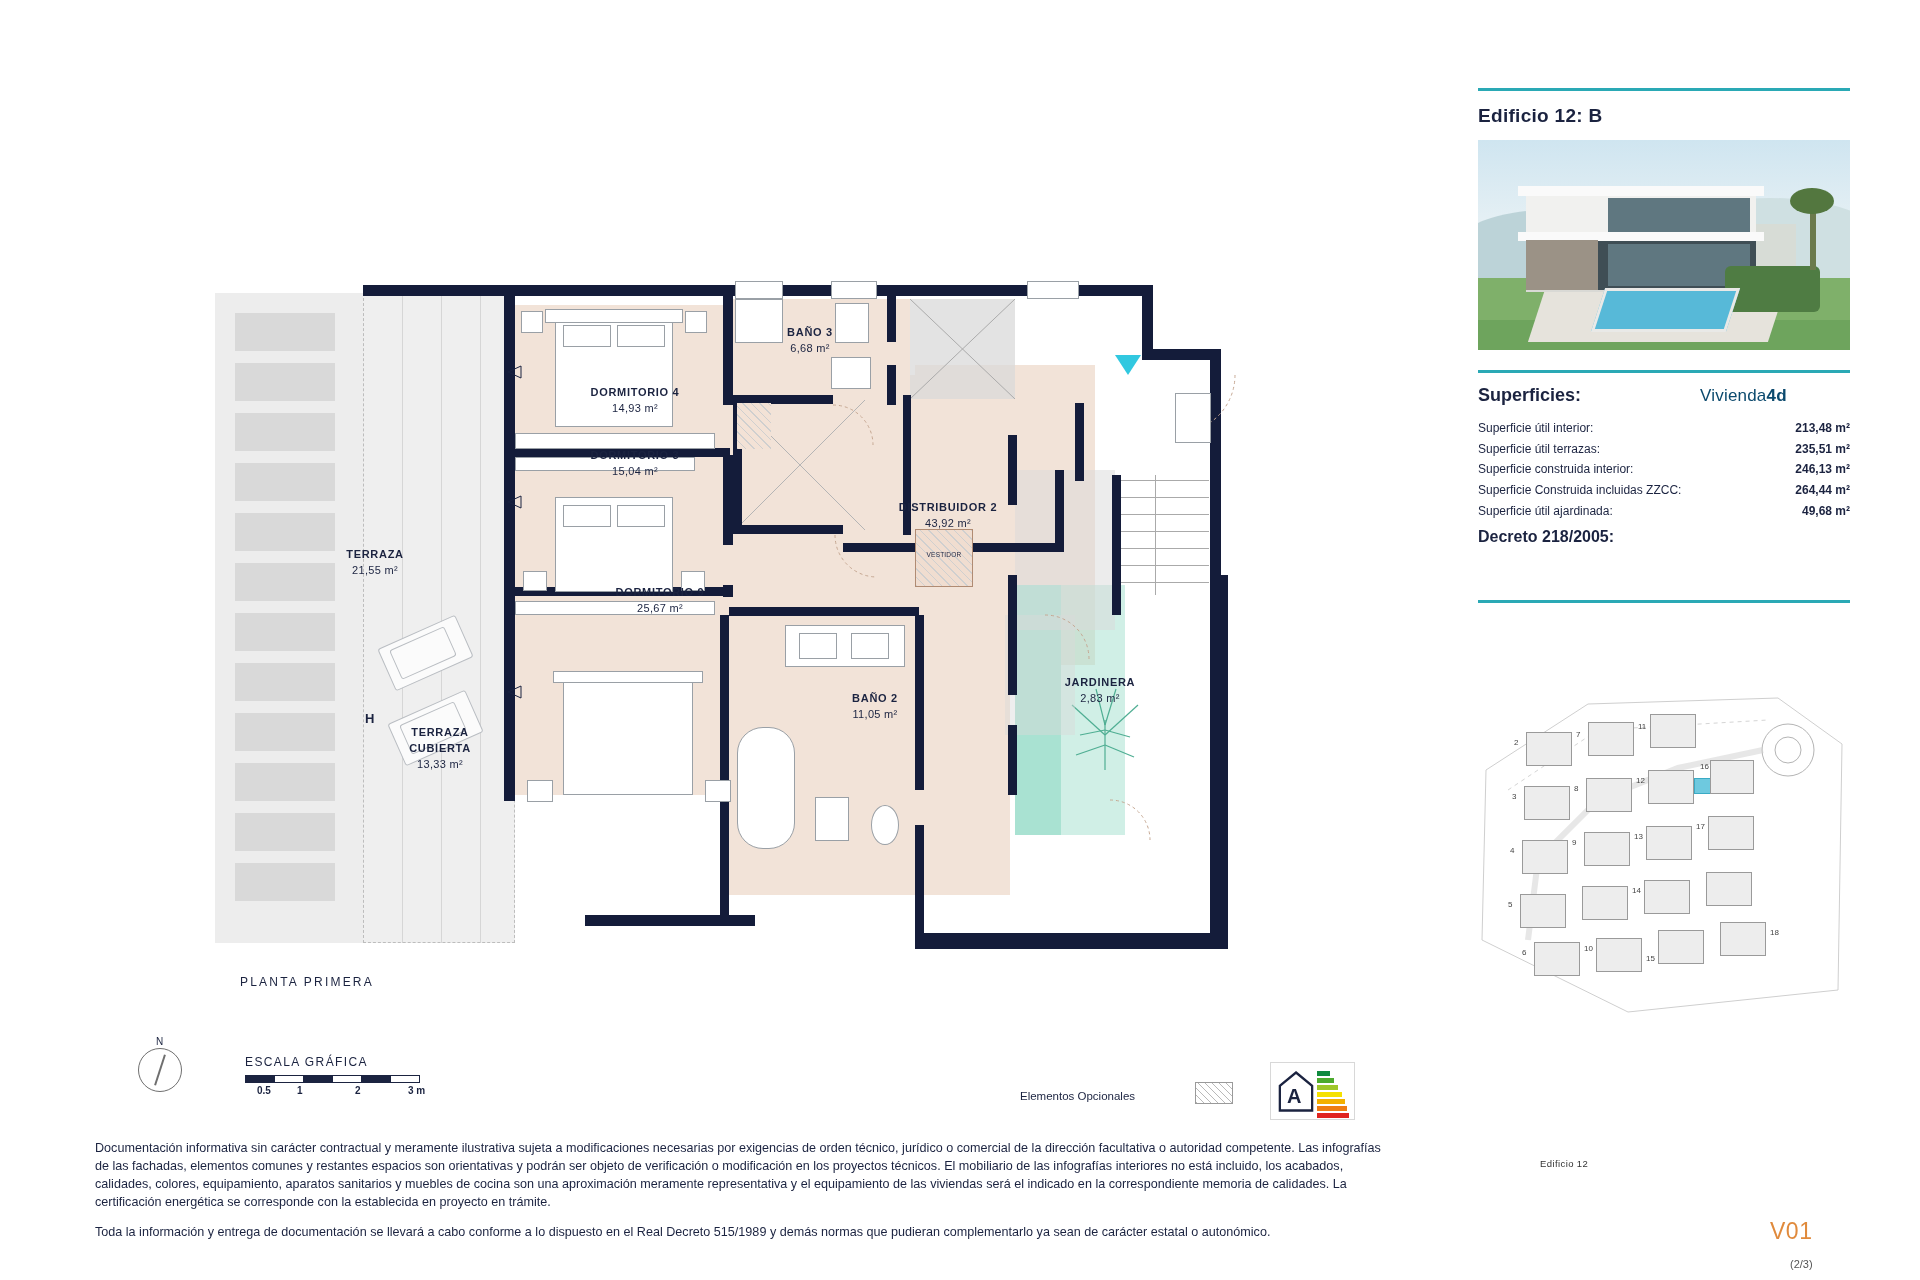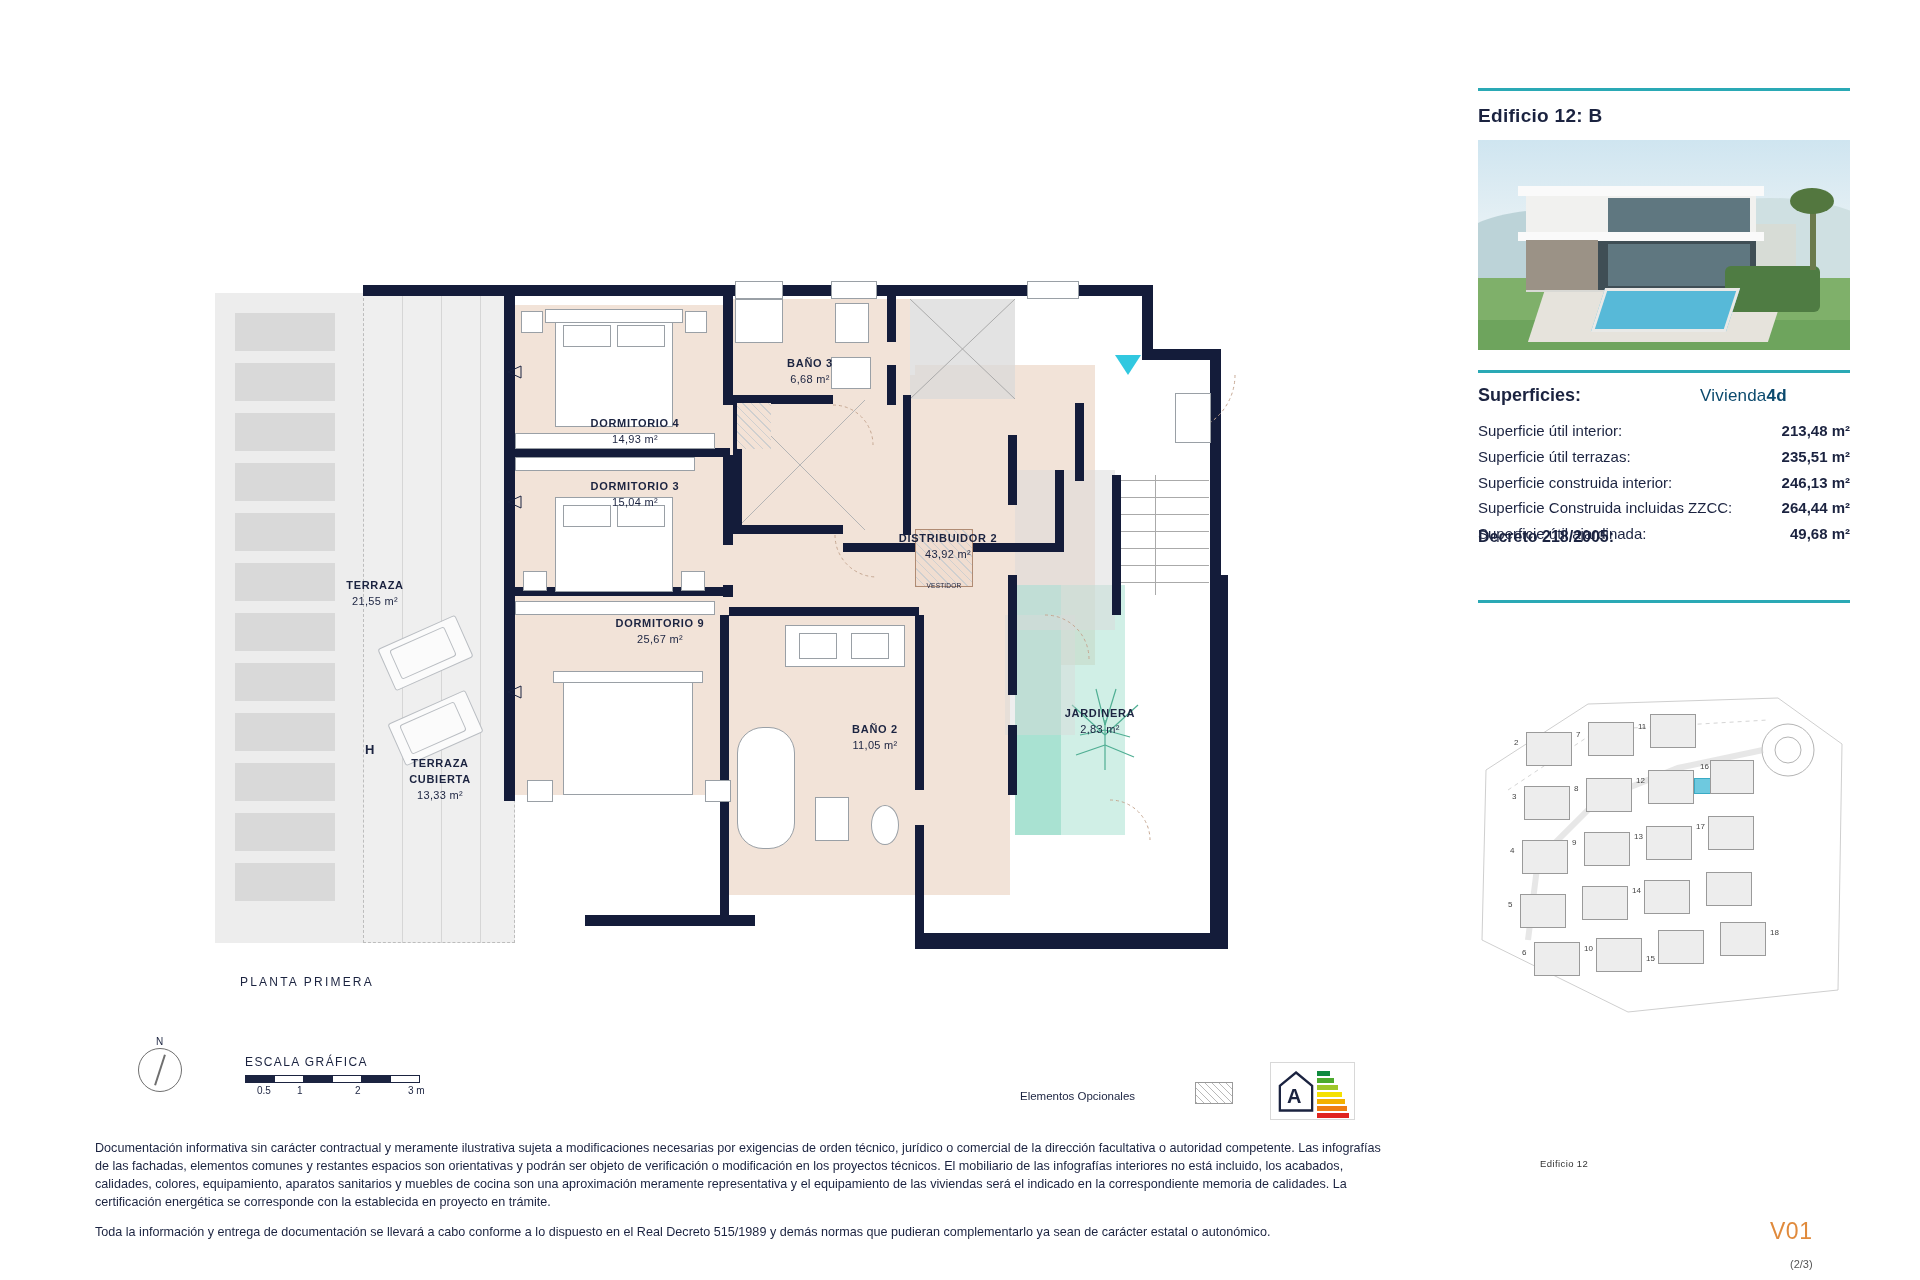--- a/index.html
+++ b/index.html
@@ -30,21 +30,21 @@
   .terrace-fill {
     position: absolute;
     background: #ededed;
   }
   .dashgrid {
     position: absolute;
     border: 1px dashed #bdbdbd;
     background: repeating-linear-gradient(to right, transparent 0 38px, #d6d6d6 38px 39px);
   }
 
-  .label { position: absolute; text-align: center; font-size: 11px; letter-spacing: .7px; color: #1b2340; line-height: 1.45; margin-top: 31px; }
+  .label { position: absolute; text-align: center; font-size: 11px; letter-spacing: .7px; color: #1b2340; line-height: 1.45; }
   .label b { font-weight: 700; display: block; }
   .label .area { font-weight: 400; letter-spacing: .3px; }
   .label.small { font-size: 10px; }
   .grayline { position: absolute; background: #aaa; }
 
   .furn { position: absolute; border: 1px solid #9aa0a6; background: #fff; }
   .furn-soft { position: absolute; border: 1px solid #b9bdc2; background: #fbfbfb; }
   .oval { position: absolute; border: 1px solid #9aa0a6; background: #fff; border-radius: 50%; }
 
   .planta-title { position: absolute; left: 240px; top: 975px; font-size: 12px; letter-spacing: 2.2px; color: #1b2340; }
@@ -56,21 +56,21 @@
   .compass .n { position: absolute; left: 26px; top: -4px; font-size: 10px; color: #1b2340; }
 
   
   .scale { position: absolute; left: 245px; top: 1055px; width: 190px; }
   .scale .ttl { font-size: 12px; letter-spacing: 1.4px; margin-bottom: 6px; }
   .scale .bar { position: relative; height: 8px; width: 175px; border: 1px solid #1b2340; display: flex; }
   .scale .bar div { flex: 1; border-right: 1px solid #1b2340; }
   .scale .bar div:last-child { border-right: 0; }
   .scale .bar div.f { background: #1b2340; }
   .scale .ticks { position: relative; height: 14px; width: 200px; font-size: 10px; margin-top: 2px; }
-  .scale .ticks span { position: absolute; }
+  .scale .ticks span { position: absolute; font-weight: bold; }
 
   .optional { position: absolute; left: 1020px; top: 1090px; font-size: 11.5px; color: #1b2340; }
   .optional-box {
     position: absolute; left: 1195px; top: 1082px; width: 38px; height: 22px;
     border: 1px solid #9a9a9a;
     background: repeating-linear-gradient(45deg, #b9b9b9 0 1px, #fff 1px 5px);
   }
 
   
   .energy { position: absolute; left: 1270px; top: 1062px; width: 85px; height: 58px; border: 1px solid #d8d8d8; }
@@ -102,21 +102,21 @@
   .render .deck { position: absolute; left: 60px; bottom: 8px; width: 240px; height: 62px; background: #e6e3dc; transform: skewX(-18deg); }
   .render .palm { position: absolute; right: 34px; top: 60px; width: 6px; height: 70px; background: #6b7a4c; }
   .render .palmtop { position: absolute; right: 16px; top: 48px; width: 44px; height: 26px; background: #53773f; border-radius: 50%; }
   .render .hedge { position: absolute; right: 30px; bottom: 38px; width: 95px; height: 46px; background: #4f7c43; border-radius: 6px; }
   .render .farbldg { position: absolute; right: 54px; top: 84px; width: 86px; height: 42px; background: #d7dcd6; }
 
   .sup-title { position: absolute; left: 1478px; top: 385px; font-size: 18px; font-weight: 700; }
   .viv { position: absolute; left: 1700px; top: 386px; font-size: 17px; color: #0c4a6e; letter-spacing: .2px; }
   .viv .bold { font-weight: 700; }
 
-  .sup-table { position: absolute; left: 1478px; top: 418px; width: 372px; font-size: 15px; }
+  .sup-table { position: absolute; left: 1478px; top: 418px; width: 372px; font-size: 12px; }
   .sup-table .row { display: flex; justify-content: space-between; line-height: 1.72; }
   .sup-table .row .v { font-variant-numeric: tabular-nums; font-weight: bold; }
 
   .dec-title { position: absolute; left: 1478px; top: 528px; font-size: 16px; font-weight: 700; }
   .dec-table { position: absolute; left: 1478px; top: 555px; width: 372px; font-size: 11.6px; }
   .dec-table .row { display: flex; justify-content: space-between; line-height: 1.72; }
 
   
   .sitemap { position: absolute; left: 1478px; top: 690px; width: 372px; height: 330px; }
   .sitemap .plot { position: absolute; border: 1px solid #9a9a9a; background: #ededed; }

